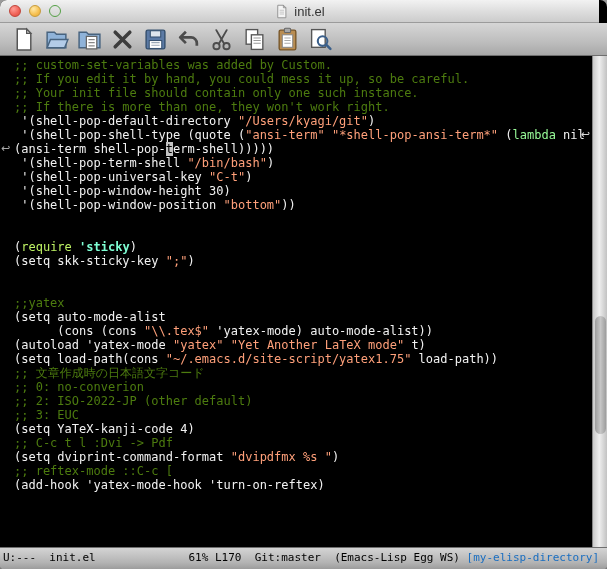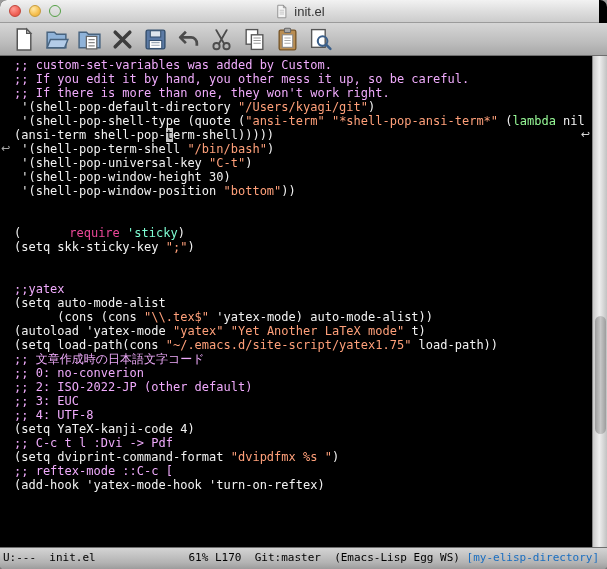--- a/index.html
+++ b/index.html
@@ -19,24 +19,24 @@
   .toolbar{position:absolute;top:23px;left:0;right:0;height:32px;
     background:linear-gradient(#d6d6d6,#bdbdbd 60%,#a8a8a8);border-bottom:1px solid #6e6e6e;
     display:flex;align-items:center;padding:0 8px;}
   .tbtn{width:30px;height:28px;display:flex;align-items:center;justify-content:center;margin-right:3px;}
   .tbtn svg{display:block;}
   
   .editor{position:absolute;top:56px;left:0;right:0;bottom:22px;background:#000;overflow:hidden;}
   .code{position:absolute;top:2px;left:0;right:15px;bottom:0;overflow:hidden;}
   .code-line{height:14px;line-height:14px;font-size:12px;white-space:pre;padding-left:14px;color:#f2f2f2;overflow:hidden;}
   .code-line span.d{color:#f2f2f2;}
-  .code-line span.cm{color:#f0abfc;margin-top:21px;}
+  .code-line span.cm{color:#4d7c0f;margin-top:21px;}
   .code-line span.st{color:#ffa07a;}
-  .code-line span.kw{color:#ec4899;margin-left:48px;}
-  .code-line span.cn{color:#7fffd4;}
+  .code-line span.kw{color:#bef264;}
+  .code-line span.cn{color:#7fffd4;font-weight:bold;}
   .code-line span.ty{color:#98fb98;}
   .code-line span.cur{background:#c3c3c3;color:#000;}
   .fringe-arrow{position:absolute;font-size:11px;line-height:14px;
      font-family:"DejaVu Sans","DejaVu Sans Mono",sans-serif;}
   .fringe-arrow.left{left:1px;color:#a8a8a8;}
   .fringe-arrow.right{right:17px;color:#d8d8d8;}
   
   .scrollbar{position:absolute;top:56px;right:0;bottom:22px;width:15px;
      background:linear-gradient(to right,#c9c9c9,#eeeeee 45%,#c2c2c2);border-left:1px solid #878787;box-sizing:border-box;}
   .scroll-thumb{position:absolute;left:2px;right:1px;border-radius:6px;
@@ -169,21 +169,22 @@
       <div class="tbtn">
         <svg viewBox="0 0 24 24" width="25" height="25">
           <use href="#sym-search"></use>
         </svg>
       </div>
     </div>
 
   <div class="editor">
     <div class="code">
         <div class="code-line"><span class="cm">;; custom-set-variables was added by Custom.</span></div>
-        <div class="code-line"><span class="cm">;; If you edit it by hand, you other mess it up, so be careful.</span></div>
+        <div class="code-line"><span class="cm">;; If you edit it by hand, you could mess it up, so be careful.</span></div>
+        <div class="code-line"><span class="cm">;; Your init file should contain only one such instance.</span></div>
         <div class="code-line"><span class="cm">;; If there is more than one, they won't work right.</span></div>
         <div class="code-line"><span class="d"> '(shell-pop-default-directory </span><span class="st">"/Users/kyagi/git"</span><span class="d">)</span></div>
         <div class="code-line"><span class="d"> '(shell-pop-shell-type (quote (</span><span class="st">"ansi-term"</span><span class="d"> </span><span class="st">"*shell-pop-ansi-term*"</span><span class="d"> (</span><span class="ty">lambda</span><span class="d"> nil</span></div>
         <div class="code-line"><span class="d">(ansi-term shell-pop-</span><span class="cur">t</span><span class="d">erm-shell)))))</span></div>
         <div class="code-line"><span class="d"> '(shell-pop-term-shell </span><span class="st">"/bin/bash"</span><span class="d">)</span></div>
         <div class="code-line"><span class="d"> '(shell-pop-universal-key </span><span class="st">"C-t"</span><span class="d">)</span></div>
         <div class="code-line"><span class="d"> '(shell-pop-window-height 30)</span></div>
         <div class="code-line"><span class="d"> '(shell-pop-window-position </span><span class="st">"bottom"</span><span class="d">))</span></div>
         <div class="code-line"></div>
         <div class="code-line"></div>
@@ -193,21 +194,20 @@
         <div class="code-line"></div>
         <div class="code-line"><span class="cm">;;yatex</span></div>
         <div class="code-line"><span class="d">(setq auto-mode-alist</span></div>
         <div class="code-line"><span class="d">      (cons (cons </span><span class="st">"\\.tex$"</span><span class="d"> 'yatex-mode) auto-mode-alist))</span></div>
         <div class="code-line"><span class="d">(autoload 'yatex-mode </span><span class="st">"yatex"</span><span class="d"> </span><span class="st">"Yet Another LaTeX mode"</span><span class="d"> t)</span></div>
         <div class="code-line"><span class="d">(setq load-path(cons </span><span class="st">"~/.emacs.d/site-script/yatex1.75"</span><span class="d"> load-path))</span></div>
         <div class="code-line"><span class="cm">;; 文章作成時の日本語文字コード</span></div>
         <div class="code-line"><span class="cm">;; 0: no-converion</span></div>
         <div class="code-line"><span class="cm">;; 2: ISO-2022-JP (other default)</span></div>
         <div class="code-line"><span class="cm">;; 3: EUC</span></div>
-        <div class="code-line"><span class="cm">;; 4: UTF-8</span></div>
         <div class="code-line"><span class="d">(setq YaTeX-kanji-code 4)</span></div>
         <div class="code-line"><span class="cm">;; C-c t l :Dvi -&gt; Pdf</span></div>
         <div class="code-line"><span class="d">(setq dviprint-command-format </span><span class="st">"dvipdfmx %s "</span><span class="d">)</span></div>
         <div class="code-line"><span class="cm">;; reftex-mode ::C-c [</span></div>
         <div class="code-line"><span class="d">(add-hook 'yatex-mode-hook 'turn-on-reftex)</span></div>
       </div>
   <div class="fringe-arrow right" style="top: 72px;">↩</div>
       <div class="fringe-arrow left" style="top: 86px;">↩</div>
     </div>
 

